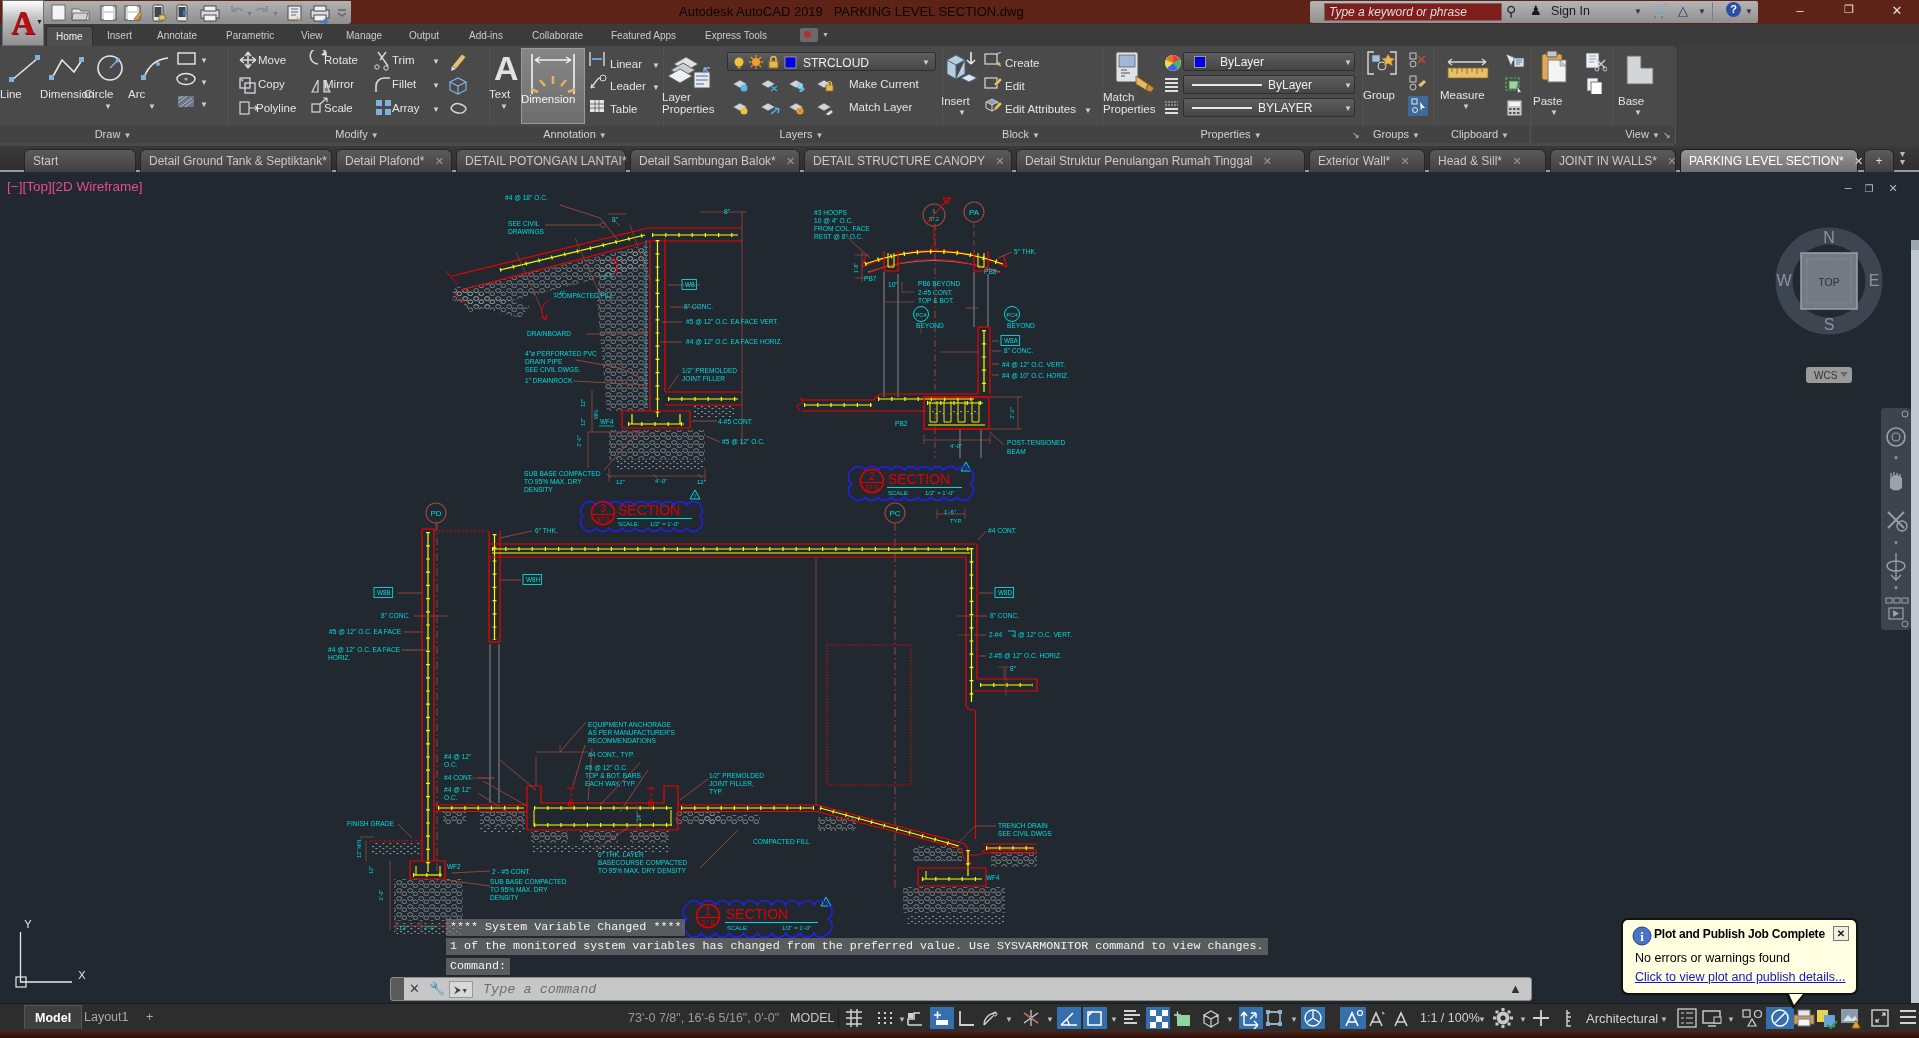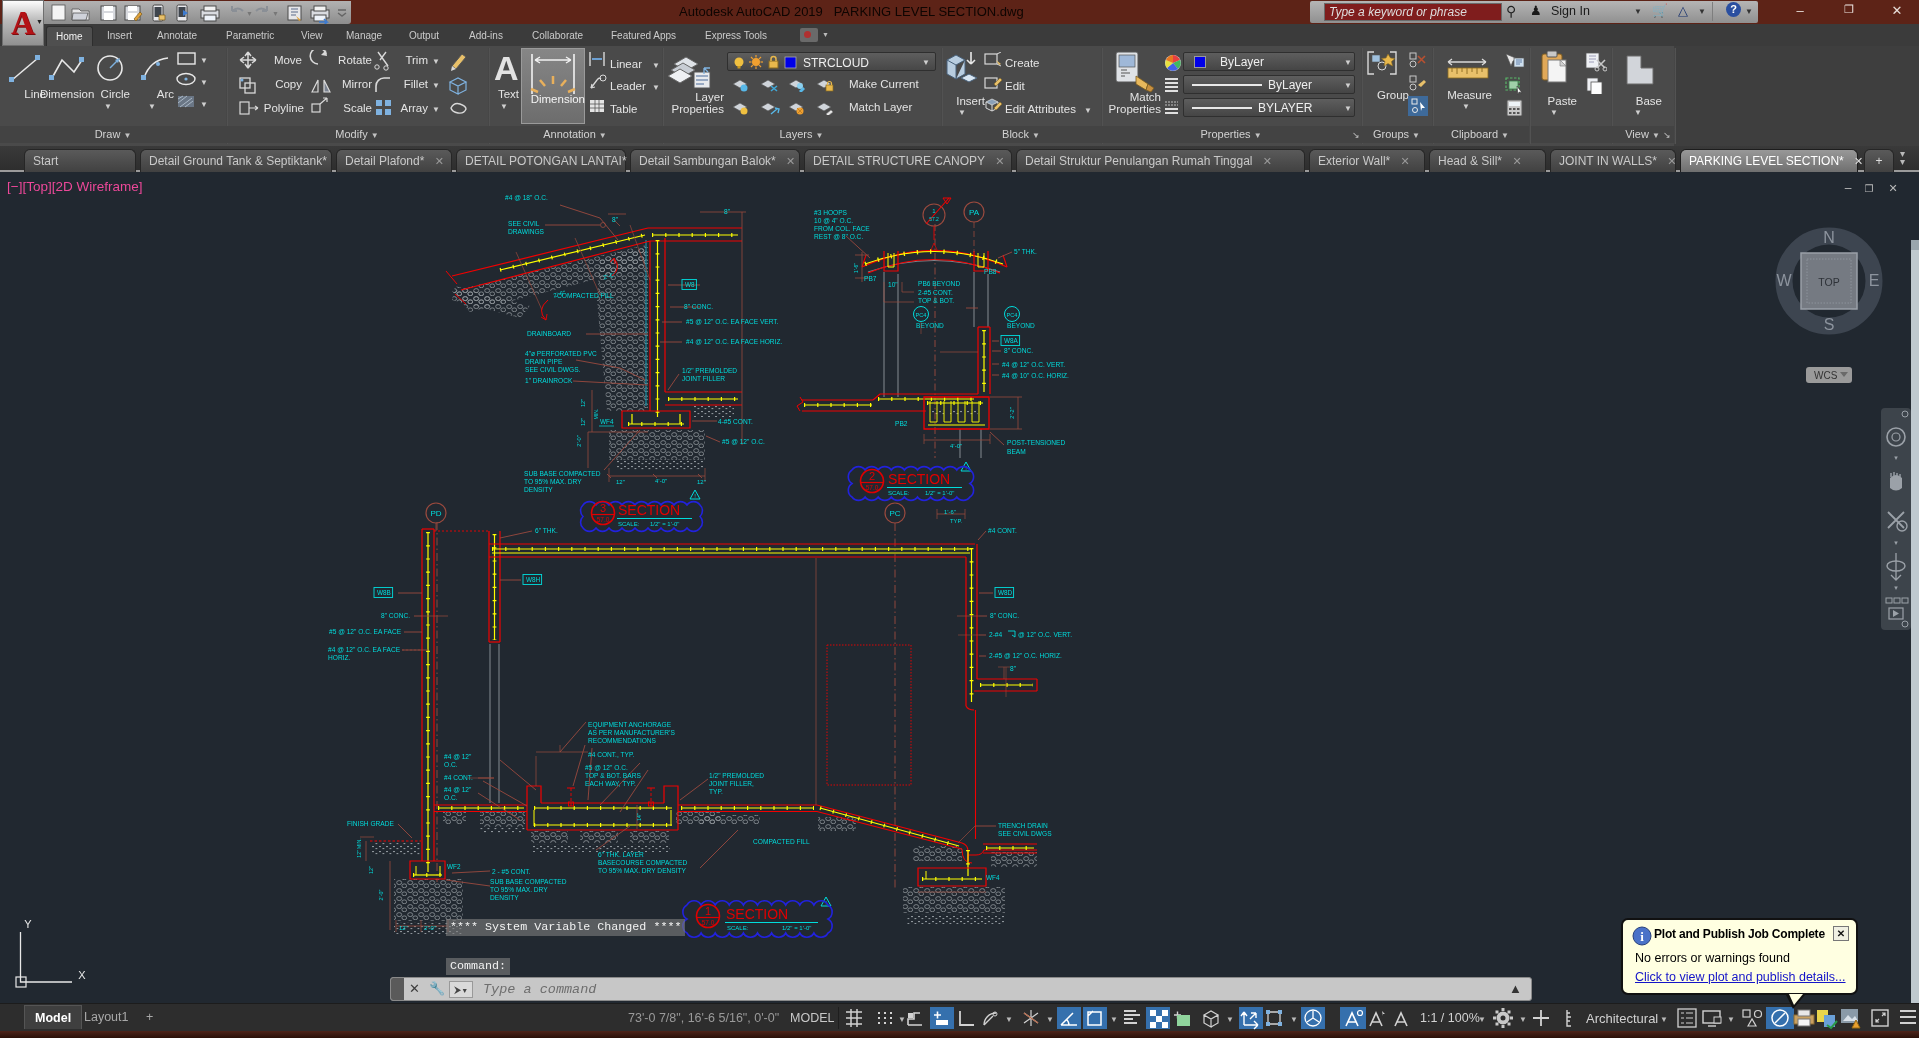--- a/index.html
+++ b/index.html
@@ -17,21 +17,21 @@
 
 #rtabs{left:0;top:24px;width:1919px;height:22px;background:#3b3b3b}
 .rtab{position:absolute;top:26px;height:20px;line-height:20px;color:#cbcbcb;font-size:10px;padding:0 9px}
 .rtab.on{background:#4f4f4f;color:#f2f2f2;border-radius:3px 3px 0 0;border:1px solid #2e2e2e;border-bottom:none}
 
 #ribbon{left:0;top:46px;width:1919px;height:100px;background:#4a4a4a}
 #ribbon .empty{left:1674px;top:0;width:245px;height:100px;background:#3e3e3e}
 .pdiv{position:absolute;top:2px;width:2px;height:96px;background:linear-gradient(90deg,#414141,#585858)}
 .plab{position:absolute;top:126px;height:17px;line-height:16px;background:#434343;color:#d2d2d2;font-size:11px;text-align:center}
 .plab s{text-decoration:none;font-size:8px;color:#c2c2c2}
-.blab{position:absolute;color:#e4e4e4;font-size:11.5px;text-align:right;line-height:12px}
+.blab{position:absolute;color:#e4e4e4;font-size:11.5px;text-align:left;line-height:12px}
 .slab{position:absolute;color:#e4e4e4;font-size:11.5px;white-space:nowrap}
 .dim-on{position:absolute;background:linear-gradient(#868686,#6d6d6d);border:1px solid #9a9a9a}
 .dd{color:#cfcfcf;font-size:8px;position:absolute}
 
 #ftabs{left:0;top:146px;width:1919px;height:26px;background:linear-gradient(#3a3a3a,#2e2e2e);border-bottom:2px solid #9b9b9b}
 .ftab{position:absolute;top:149px;height:23px;background:linear-gradient(#5a5a5a,#414141);border:1px solid #262626;border-bottom:none;border-radius:6px 6px 0 0;color:#c9c9c9;font-size:12px;line-height:22px;padding:0 8px;white-space:nowrap}
 .ftab .x{color:#9a9a9a;font-size:11px;margin-left:7px}
 .ftab.on{background:linear-gradient(#989898,#6f6f6f);color:#fff;border-color:#1d1d1d}
 .ftab.on .x{color:#dedede}
 
@@ -942,20 +942,21 @@
 <rect x="1911" y="240" width="8" height="763" fill="#bfc9cf"></rect>
 <rect x="1911" y="240" width="8" height="10" fill="#9aa6ad"></rect>
 <text x="1848" y="192" fill="#b9b9b9" font-size="12" font-family="Liberation Sans" text-anchor="middle">–</text>
 <text x="1869" y="192" fill="#b9b9b9" font-size="10" font-family="Liberation Sans" text-anchor="middle">❐</text>
 <text x="1893" y="192" fill="#b9b9b9" font-size="11" font-family="Liberation Sans" text-anchor="middle">✕</text>
 </svg>
     <div class="ab" id="cv"></div>
 <div class="ab" id="vplab">[−][Top][2D Wireframe]</div>
 
 <div class="cmdtx" style="left:446px;top:919px">**** System Variable Changed ****</div>
+<div class="cmdtx" style="left:446px;top:938px">1 of the monitored system variables has changed from the preferred value. Use SYSVARMONITOR command to view changes.</div>
 <div class="cmdtx" style="left:446px;top:958px">Command:</div>
 <div class="ab" id="cmdbar">
 <div class="ab" id="cmdgrip"></div>
 <div class="ic" style="left:18px">✕</div>
 <div class="ic" style="left:38px">🔧</div>
 <div class="ab" style="left:58px;top:3px;width:24px;height:17px;background:#d9d9d9;border:1px solid #999;color:#444;font-size:10px;text-align:center;line-height:16px">⮞<span style="font-size:7px">▼</span></div>
 <div class="ab" id="ptc">Type a command</div>
 <div class="ic" style="left:1118px;color:#333">▲</div>
 </div>
 

